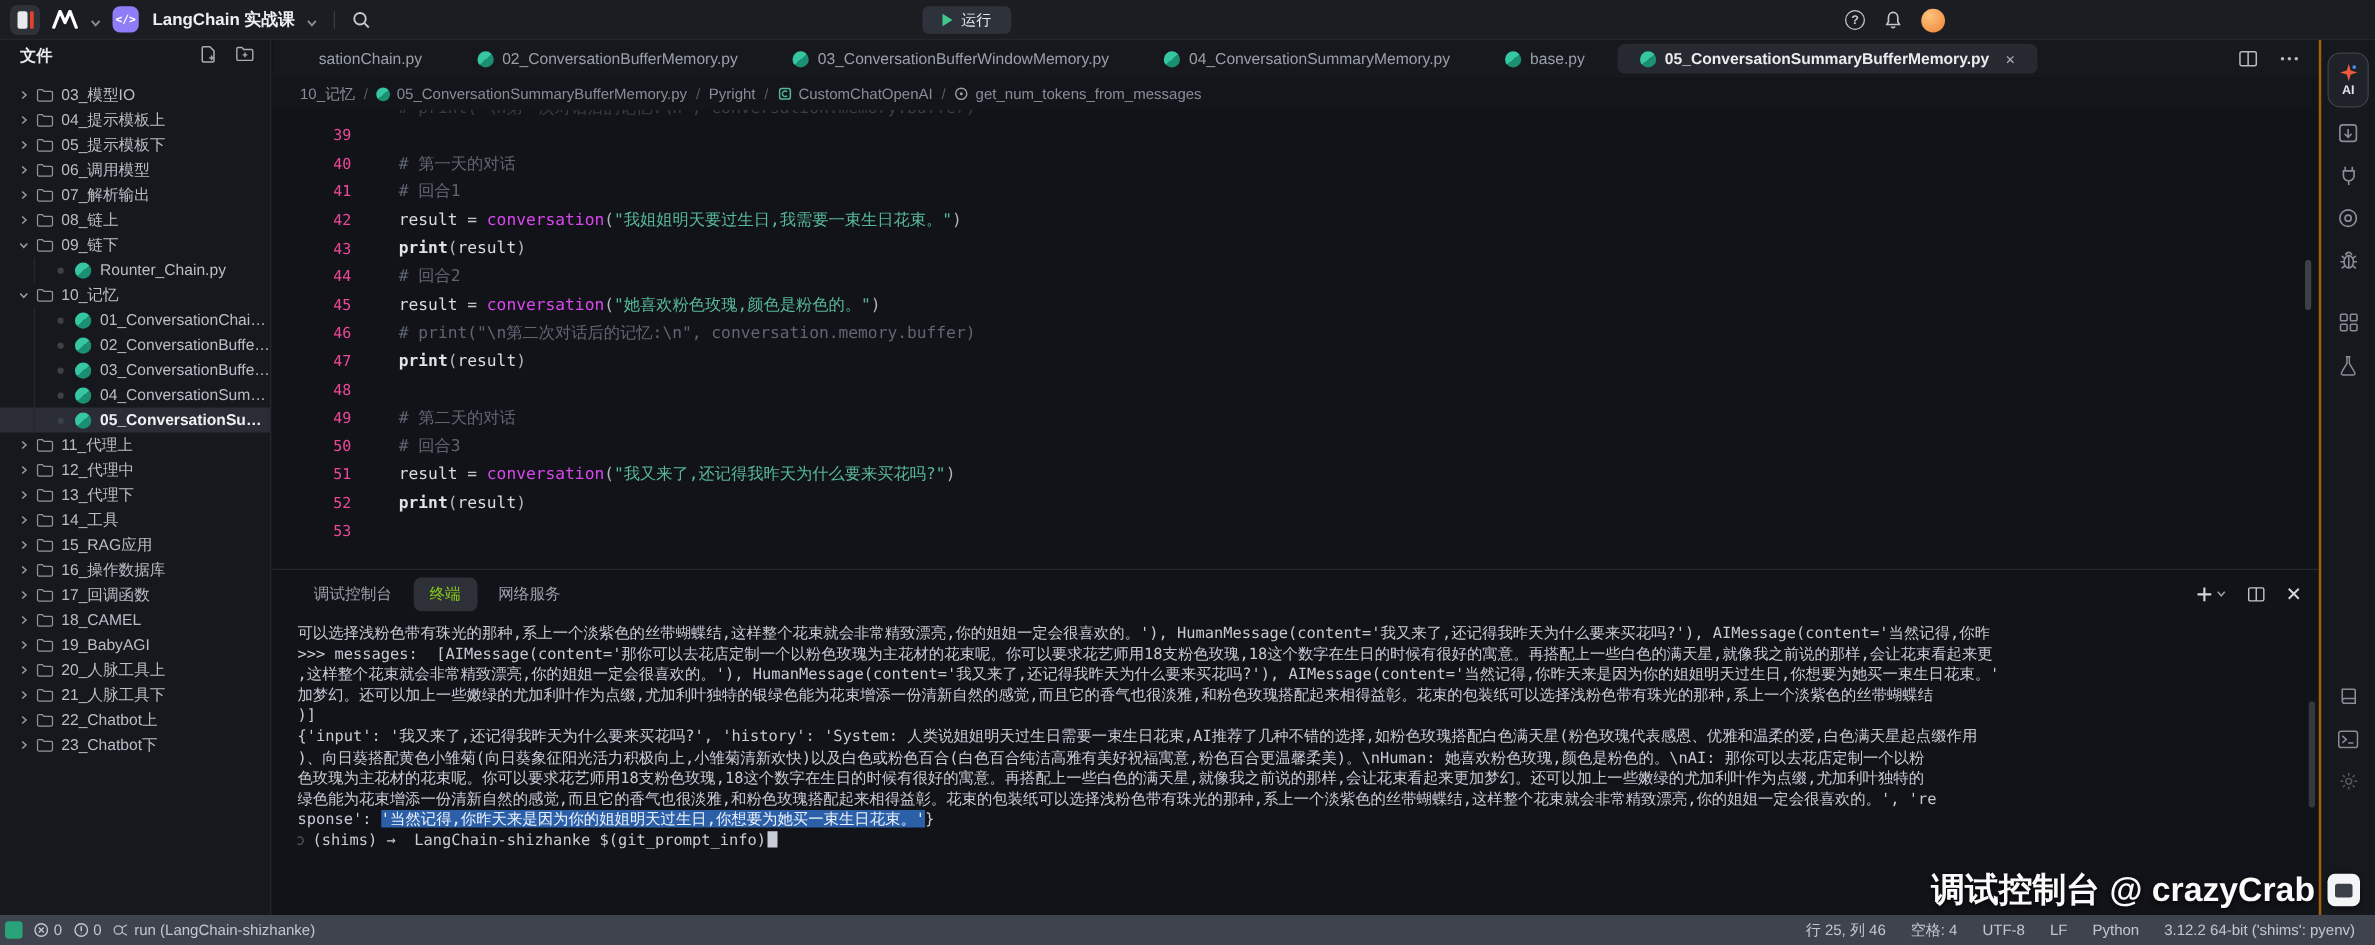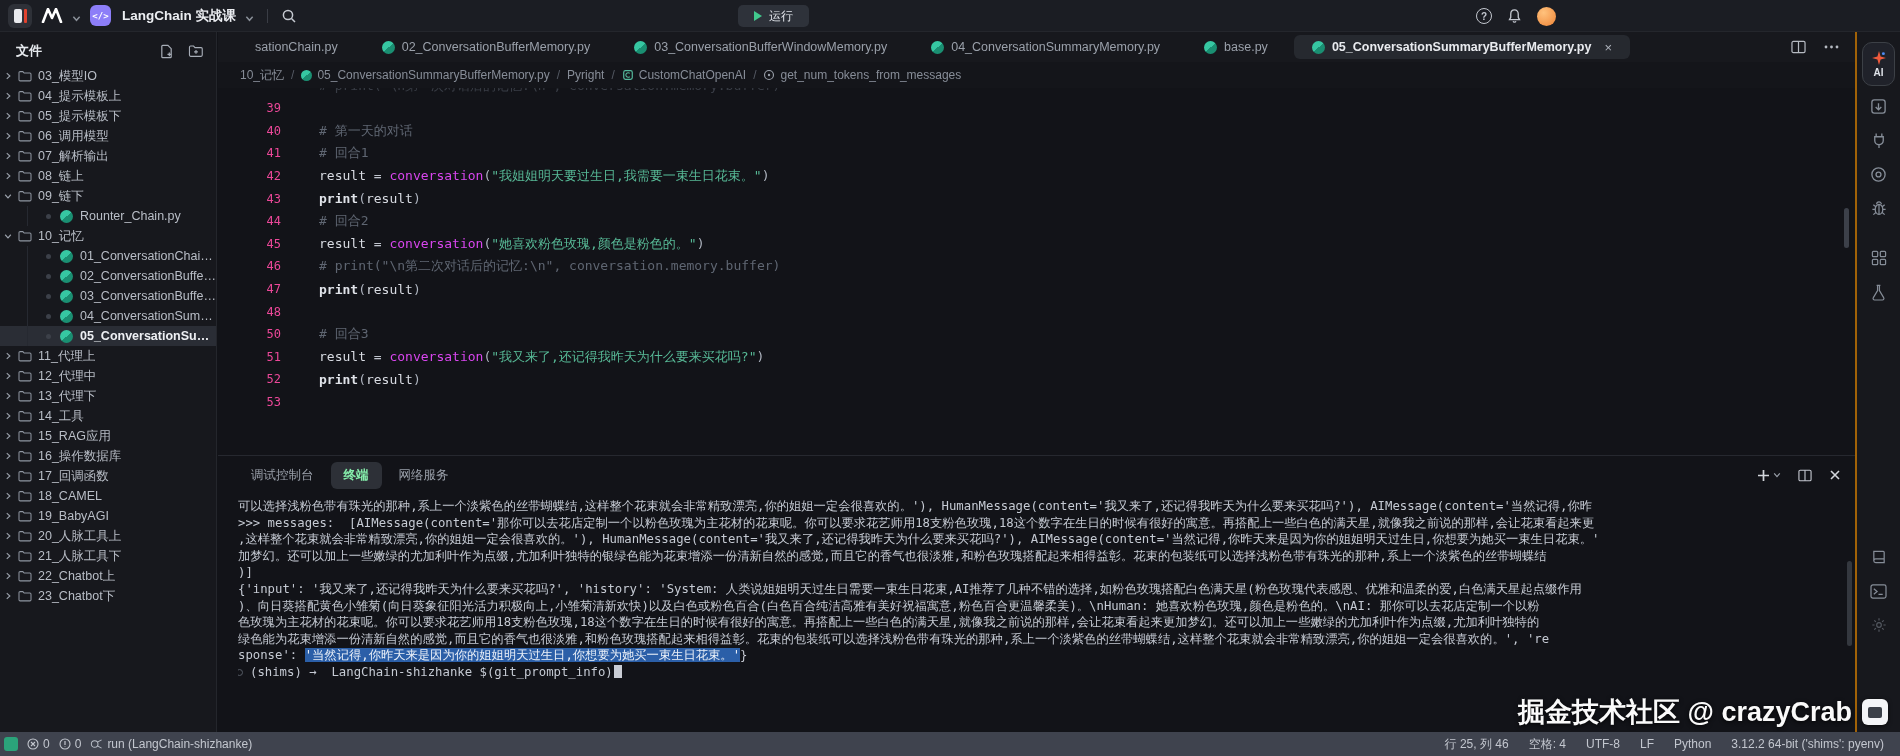--- a/index.html
+++ b/index.html
@@ -20,24 +20,24 @@
   .tb-div{width:1px;height:14px;background:#3a3d45;margin:0 4px}
   .runbtn{position:absolute;left:738px;top:5px;height:22px;border-radius:5px;background:#2e323a;display:flex;align-items:center;gap:7px;padding:0 16px;cursor:pointer}
   .runbtn .play{width:0;height:0;border-left:8px solid #41c98d;border-top:5px solid transparent;border-bottom:5px solid transparent}
   .runbtn .lbl{color:#e3e6ec;font-size:12px}
   .tb-right{position:absolute;left:1476px;top:0;height:32px;display:flex;align-items:center;gap:15px}
   .helpc{width:16px;height:16px;border:1.4px solid #c3c7cf;border-radius:50%;color:#c3c7cf;font-size:10px;font-weight:bold;display:flex;align-items:center;justify-content:center}
   .avatar{width:19px;height:19px;border-radius:50%;background:radial-gradient(circle at 35% 30%,#ffc27d,#ee8436)}
 
   
   #sidebar{position:absolute;left:0;top:32px;width:217px;bottom:24px;background:#17181d;border-right:1px solid #24262c;overflow:hidden}
-  .ex-head{height:30px;display:flex;align-items:center;padding:0 12px 0 16px;margin-top:4px}
+  .ex-head{height:30px;display:flex;align-items:flex-start;padding:0 12px 0 16px;margin-top:4px}
   .ex-title{font-weight:bold;color:#e6e9ee;font-size:13px;flex:1}
   .ex-actions{display:flex;gap:14px}
-  .trow{height:20px;display:flex;align-items:center;padding-left:3px;color:#b9bec7;font-size:12.5px;cursor:pointer;white-space:nowrap}
+  .trow{height:20px;display:flex;align-items:center;padding-left:14px;color:#b9bec7;font-size:12.5px;cursor:pointer;white-space:nowrap}
   .trow.child{padding-left:46px;position:relative}
   .trow.child::before{content:"";position:absolute;left:27px;top:0;bottom:0;width:1px;background:#262931}
   .trow.sel{background:#2a2d35;color:#eef0f4;font-weight:bold}
   .chev{width:10px;display:inline-flex;margin-right:5px;flex:none}
   .chev svg{transition:none}
   .chev.open svg{transform:rotate(90deg)}
   .ficon{display:inline-flex;margin-right:6px;flex:none}
   .fdot{width:5px;height:5px;border-radius:50%;background:#3c4049;margin-right:9px;flex:none}
   .pyicon{width:13px;height:13px;border-radius:50%;background:conic-gradient(from 230deg,#36c7a2 0 50%,#1a8f72 0 100%);display:inline-block;margin-right:7px;flex:none}
   .tlabel{overflow:hidden;text-overflow:ellipsis}
@@ -69,21 +69,21 @@
   .tk-builtin{color:#dfe2e8;font-weight:bold}
   .tk-str{color:#57b996}
   .tk-punc{color:#aeb4bf}
   .ed-scroll{position:absolute;right:6px;top:120px;width:5px;height:40px;border-radius:3px;background:#3c4049}
 
   
   #panel{position:absolute;left:0;right:0;bottom:0;height:277px;border-top:1px solid #26282f;background:#121318}
   #panel-head{height:38px;display:flex;align-items:center;padding:0 14px 0 20px}
   #ptabs{display:flex;align-items:center;gap:4px}
   .ptab{padding:5px 13px;color:#9aa0aa;font-size:12.5px;border-radius:6px;cursor:pointer;white-space:nowrap}
-  .ptab.active{background:#2d3037;color:#86efac;font-weight:bold}
+  .ptab.active{background:#2d3037;color:#84cc16;font-weight:normal}
   .p-actions{margin-left:auto;display:flex;align-items:center;gap:17px}
   #term{position:absolute;left:0;top:42px;right:10px;bottom:6px;padding-left:20px;overflow:hidden}
   .tl{height:16.6px;line-height:16.6px;white-space:pre;overflow:hidden;font-family:"DejaVu Sans Mono",monospace;font-size:12.3px;color:#c5cad3}
   .tl .sel{background:#2b5fa8;color:#eaf0f8}
   .tl .cursor{display:inline-block;width:8px;height:13px;background:#c9cdd5;vertical-align:-2px;margin-left:1px}
   .tl .deco{display:inline-block;width:7px;height:7px;border:1px solid #565c66;border-radius:50%;margin-right:7px;margin-left:-2px}
   .term-scroll{position:absolute;right:3px;top:105px;width:5px;height:85px;border-radius:3px;background:#34383f}
 
   
   #abar{position:absolute;right:0;top:32px;width:45px;bottom:24px;background:#17181d;border-left:2px solid #a16207;display:flex;flex-direction:column;align-items:center}
@@ -572,20 +572,21 @@
           <div class="cline"><span class="lnum">39</span><span class="ctext"></span></div>
           <div class="cline"><span class="lnum">40</span><span class="ctext"><span class="tk-comment"># 第一天的对话</span></span></div>
           <div class="cline"><span class="lnum">41</span><span class="ctext"><span class="tk-comment"># 回合1</span></span></div>
           <div class="cline"><span class="lnum">42</span><span class="ctext"><span class="tk-var">result</span><span class="tk-op"> = </span><span class="tk-fn">conversation</span><span class="tk-punc">(</span><span class="tk-str">"我姐姐明天要过生日,我需要一束生日花束。"</span><span class="tk-punc">)</span></span></div>
           <div class="cline"><span class="lnum">43</span><span class="ctext"><span class="tk-builtin">print</span><span class="tk-punc">(</span><span class="tk-var">result</span><span class="tk-punc">)</span></span></div>
           <div class="cline"><span class="lnum">44</span><span class="ctext"><span class="tk-comment"># 回合2</span></span></div>
           <div class="cline"><span class="lnum">45</span><span class="ctext"><span class="tk-var">result</span><span class="tk-op"> = </span><span class="tk-fn">conversation</span><span class="tk-punc">(</span><span class="tk-str">"她喜欢粉色玫瑰,颜色是粉色的。"</span><span class="tk-punc">)</span></span></div>
           <div class="cline"><span class="lnum">46</span><span class="ctext"><span class="tk-comment"># print("\n第二次对话后的记忆:\n", conversation.memory.buffer)</span></span></div>
           <div class="cline"><span class="lnum">47</span><span class="ctext"><span class="tk-builtin">print</span><span class="tk-punc">(</span><span class="tk-var">result</span><span class="tk-punc">)</span></span></div>
           <div class="cline"><span class="lnum">48</span><span class="ctext"></span></div>
+          <div class="cline"><span class="lnum">49</span><span class="ctext"><span class="tk-comment"># 第二天的对话</span></span></div>
           <div class="cline"><span class="lnum">50</span><span class="ctext"><span class="tk-comment"># 回合3</span></span></div>
           <div class="cline"><span class="lnum">51</span><span class="ctext"><span class="tk-var">result</span><span class="tk-op"> = </span><span class="tk-fn">conversation</span><span class="tk-punc">(</span><span class="tk-str">"我又来了,还记得我昨天为什么要来买花吗?"</span><span class="tk-punc">)</span></span></div>
           <div class="cline"><span class="lnum">52</span><span class="ctext"><span class="tk-builtin">print</span><span class="tk-punc">(</span><span class="tk-var">result</span><span class="tk-punc">)</span></span></div>
           <div class="cline"><span class="lnum">53</span><span class="ctext"></span></div>
         </div>
       <div class="ed-scroll"></div>
     </div>
 
     <div id="panel">
       <div id="panel-head">
@@ -727,19 +728,19 @@
       <span class="sb-item">行 25, 列 46</span>
       <span class="sb-item">空格: 4</span>
       <span class="sb-item">UTF-8</span>
       <span class="sb-item">LF</span>
       <span class="sb-item">Python</span>
       <span class="sb-item">3.12.2 64-bit ('shims': pyenv)</span>
     </div>
   </div>
 
   <div id="watermark">
-    <span class="wm-text">掘金技术社区 @ crazyCrab</span>
+    <span class="wm-text">调试控制台 @ crazyCrab</span>
     <span class="wm-icon">
         <span class="scr"></span>
       </span>
   </div>
 
 </div>
 
 </body></html>

